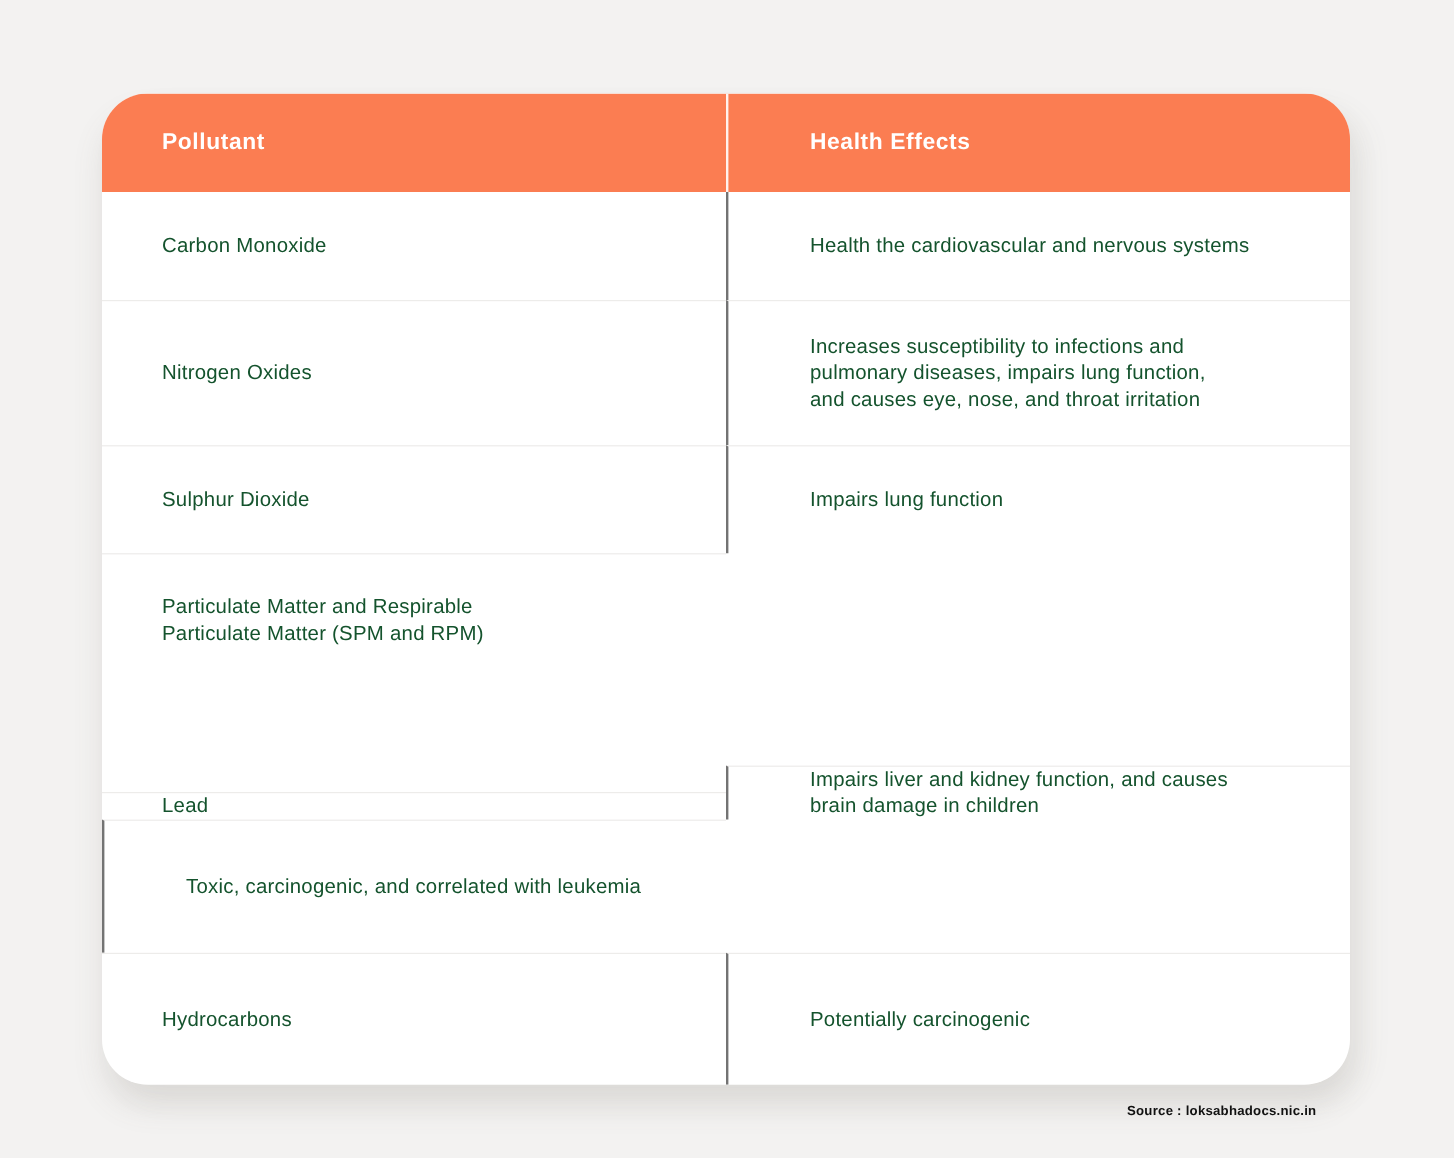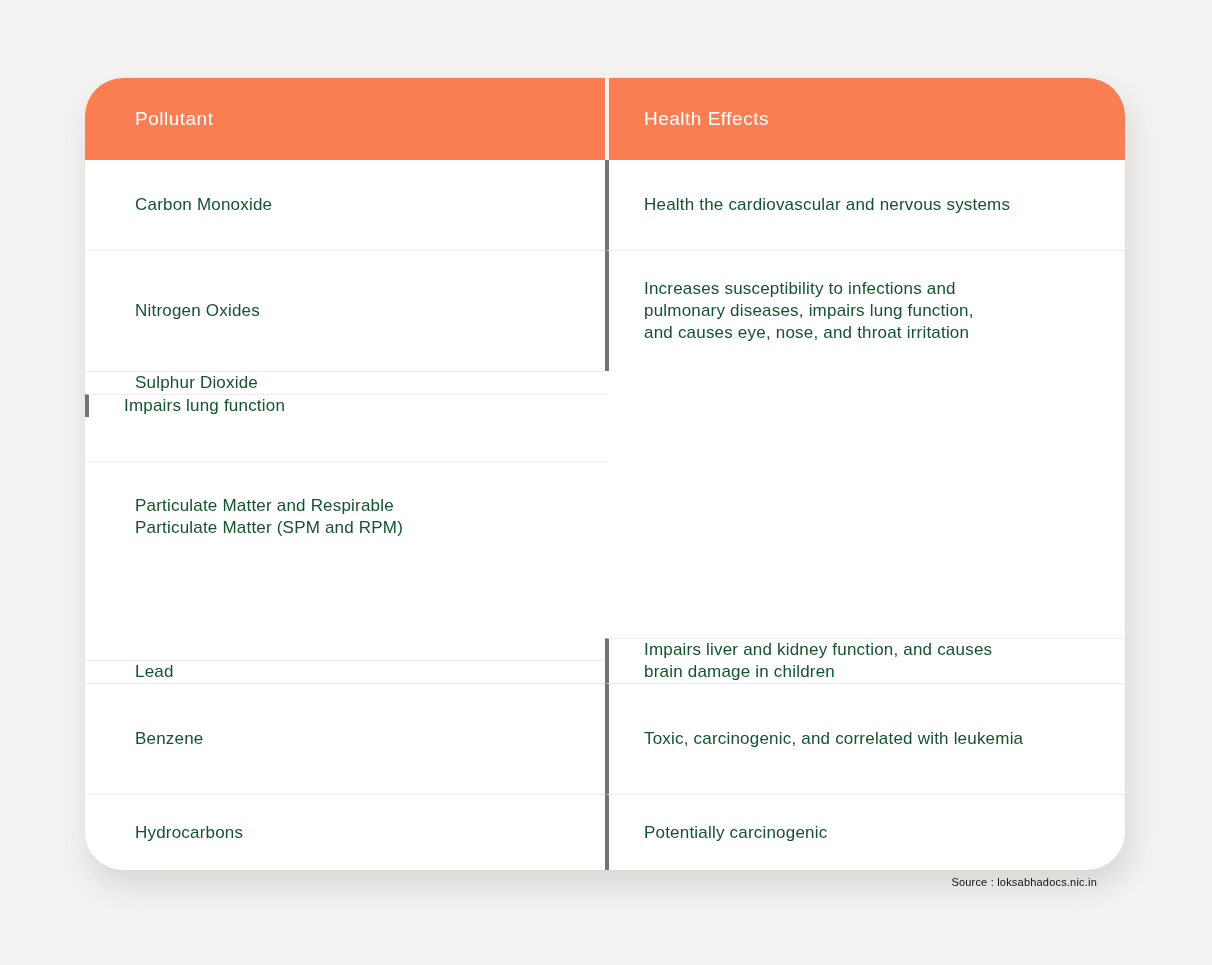--- a/index.html
+++ b/index.html
@@ -37,53 +37,53 @@
     line-height: 22px;
     letter-spacing: 0.2px;
   }
   .cell.left {
     width: 520px;
     padding-left: 50px;
     padding-right: 24px;
   }
   .cell.right {
     width: 520px;
-    padding-left: 35px;
+    padding-left: 68px;
     padding-right: 10px;
-    border-left: 4px solid #737373;
+    border-left: 2px solid #737373;
   }
   .row.header {
     height: 82px;
     background: #FB7D52;
   }
   .row.header .cell {
     color: #FFFFFF;
-    font-weight: normal;
+    font-weight: bold;
     font-size: 19px;
     letter-spacing: 0.5px;
   }
   .row.header .cell.right {
     border-left-color: rgba(255, 255, 255, 0.9);
   }
   .row.divided .cell {
     border-top: 1px solid #EDECEA;
   }
   .r1 { height: 90px; }
   .r2 { height: 121px; }
-  .r3 { height: 90px; flex-direction: column; }
+  .r3 { height: 90px; }
   .r4 { height: 111px; gap: 23px; }
   .r5 { height: 111px; align-items: flex-end; }
   .r6 { height: 111px; }
-  .r7 { height: 76px; }
+  .r7 { height: 110px; }
   .source-note {
     position: absolute;
-    top: 876px;
+    top: 920px;
     right: 115px;
     font-size: 11px;
-    font-weight: normal;
+    font-weight: bold;
     color: #111111;
     letter-spacing: 0.2px;
   }
 </style>
 </head>
 <body>
 
 <div class="card">
 
   <div class="row header">
@@ -113,21 +113,20 @@
 Particulate Matter (SPM and RPM)</div>
   </div>
 
   <div class="row r5 divided">
     <div class="cell left">Lead</div>
     <div class="cell right">Impairs liver and kidney function, and causes
 brain damage in children</div>
   </div>
 
   <div class="row r6 divided">
-    <div class="cell left">Benzene</div>
     <div class="cell right">Toxic, carcinogenic, and correlated with leukemia</div>
   </div>
 
   <div class="row r7 divided">
     <div class="cell left">Hydrocarbons</div>
     <div class="cell right">Potentially carcinogenic</div>
   </div>
 
 </div>
 

